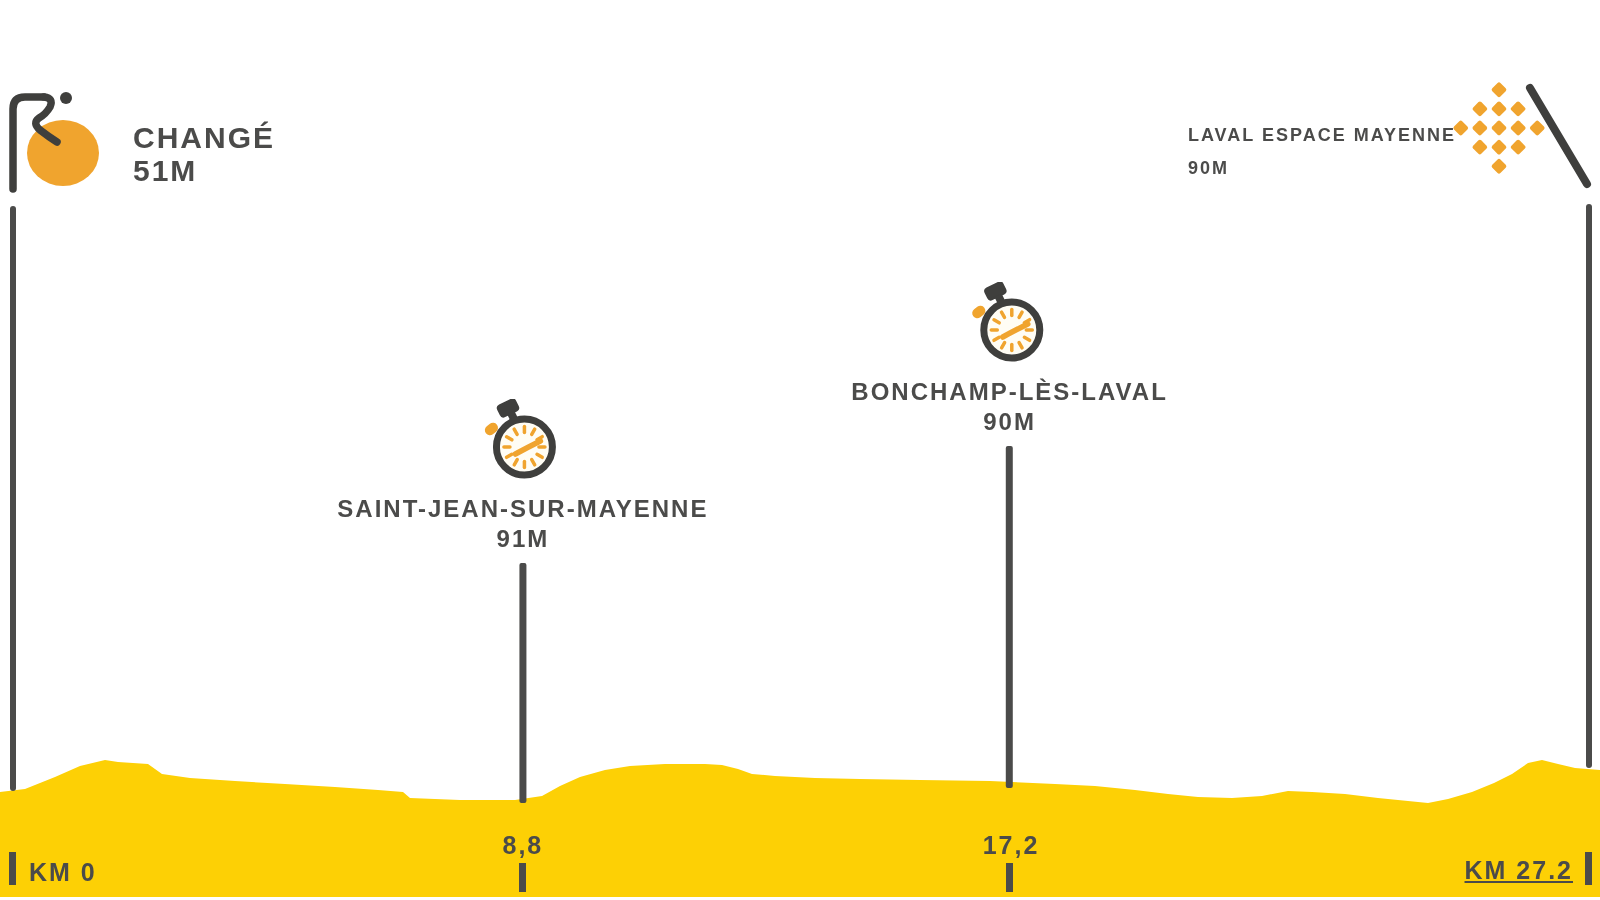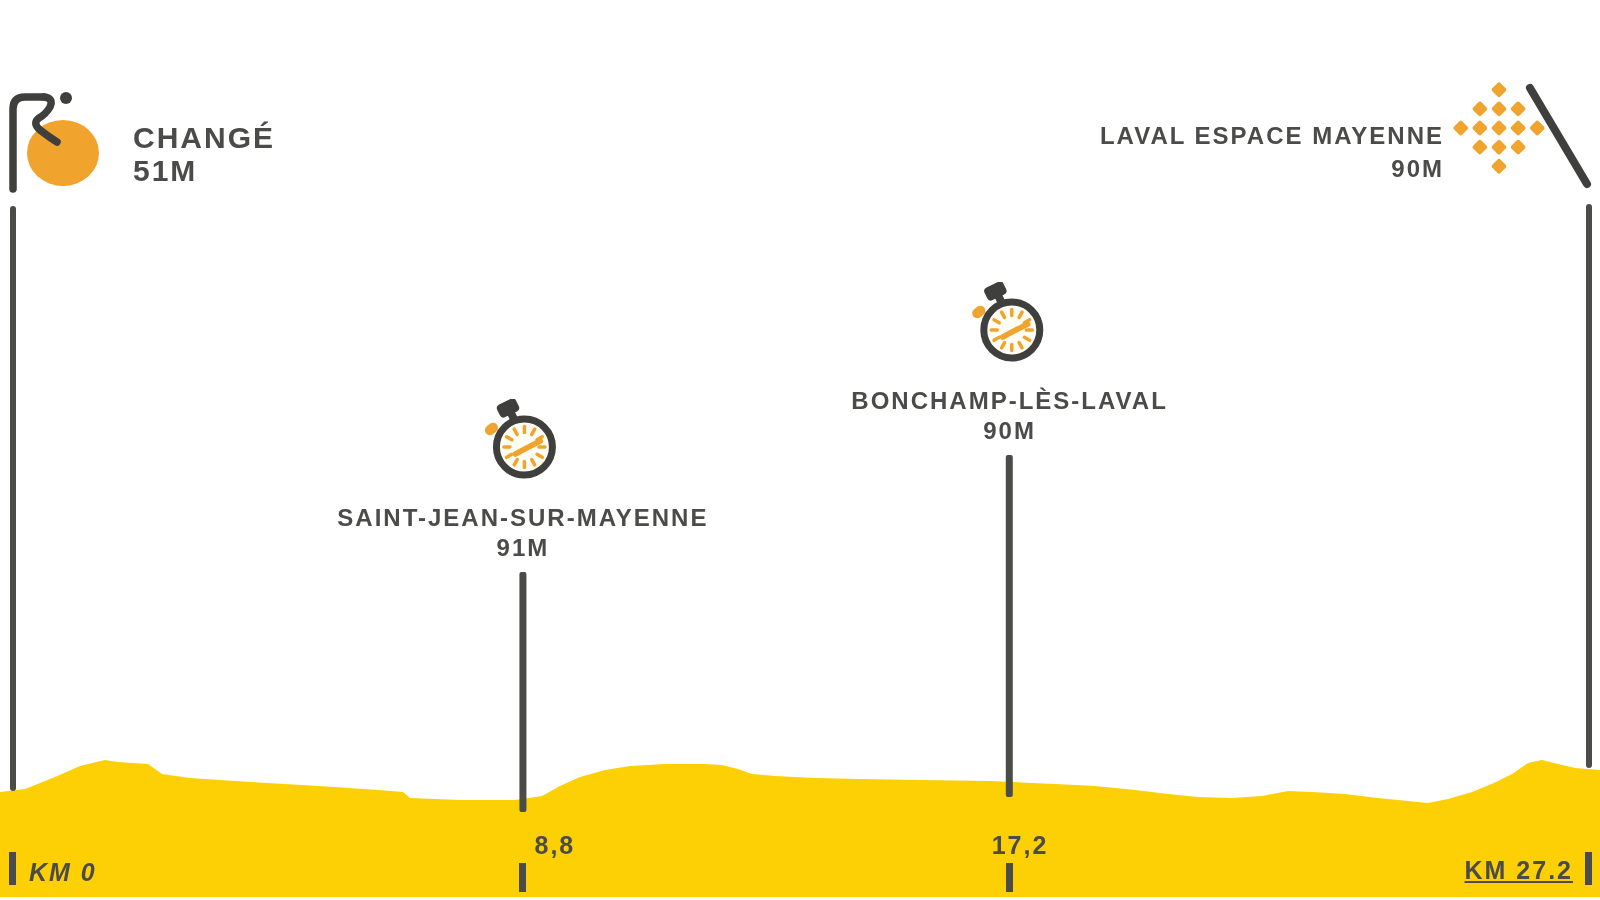--- a/index.html
+++ b/index.html
@@ -27,50 +27,50 @@
   .frame-line{position:absolute;width:6px;background:var(--dark);border-radius:3px;}
   #start-line{left:10px;top:206px;height:585px;}
   #finish-line{left:1586px;top:204px;height:564px;}
 
   
   #cyclist-svg{left:0;top:85px;}
   .rider-stroke{fill:none;stroke:var(--icon-dark);stroke-width:7.5;stroke-linecap:round;stroke-linejoin:round;}
   #start-text{left:133px;top:121px;line-height:33px;font-size:30px;letter-spacing:2px;white-space:nowrap;}
 
   
-  #finish-text{right:156px;top:119px;line-height:33px;font-size:24px;letter-spacing:2px;text-align:right;white-space:nowrap;}
+  #finish-text{right:144px;top:119px;line-height:33px;font-size:18px;letter-spacing:2px;text-align:left;white-space:nowrap;}
   #flag-svg{left:1437px;top:78px;}
   .flag-checkers rect{fill:var(--orange);}
   .flag-pole{stroke:var(--icon-dark);stroke-width:8;stroke-linecap:round;}
 
   
   .checkpoint{position:absolute;transform:translateX(-50%);text-align:center;white-space:nowrap;}
   .checkpoint[data-idx="0"]{top:399px;}
   .checkpoint[data-idx="1"]{top:282px;}
-  .cp-name{font-size:24px;letter-spacing:2px;line-height:30px;margin-top:16px;text-align:right;}
+  .cp-name{font-size:24px;letter-spacing:2px;line-height:30px;margin-top:7px;text-align:right;}
   .cp-elev{font-size:24px;letter-spacing:2px;line-height:30px;}
   .cp-line{width:7px;background:var(--dark);margin:9px auto 0;border-radius:2px;}
   .checkpoint[data-idx="0"] .cp-line{height:240px;}
   .checkpoint[data-idx="1"] .cp-line{height:342px;}
   .stopwatch{margin:0 auto;}
   .watch-face{fill:#FFFDF4;stroke:var(--icon-dark);stroke-width:7;}
   .watch-crown{fill:var(--icon-dark);}
   .watch-ticks line{stroke:var(--orange);stroke-width:3.5;stroke-linecap:round;}
   .watch-hand{stroke:var(--orange);stroke-width:5.5;stroke-linecap:round;fill:none;}
   .watch-btn{fill:var(--orange);}
 
   
   .tick{position:absolute;width:7px;background:var(--dark);}
   #start-km-tick{left:9px;top:852px;height:33px;}
   #finish-km-tick{left:1585px;top:852px;height:33px;}
   .cp-tick{top:863px;height:29px;}
   .km-label{position:absolute;font-size:25px;letter-spacing:2px;white-space:nowrap;}
-  #start-km-label{left:29px;top:858px;font-style:italic;}
+  #start-km-label{left:29px;top:858px;}
   #finish-km-label{right:27px;top:856px;text-decoration:underline;}
-  .cp-km-label{top:831px;transform:translateX(-50%);margin-left:32px;}
+  .cp-km-label{top:831px;transform:translateX(-50%);}
 </style>
 </head>
 <body>
 
 <svg id="profile-svg" width="1600" height="900" viewBox="0 0 1600 900">
   <polygon points="0,792 25,789 55,777 80,766 105,760 118,762 148,764 162,774 190,778 235,781 285,784 335,787 378,790 403,792 410,798 460,800 515,800 542,796 560,786 580,777 605,770 630,766 665,764 705,764 722,765 738,769 752,774 775,776 815,778 860,779 920,780 990,781 1012,782 1055,784 1095,786 1135,790 1168,794 1198,797 1232,798 1262,796 1288,791 1312,792 1345,794 1378,798 1408,801 1428,803 1448,799 1472,792 1494,783 1512,774 1528,763 1542,760 1558,764 1575,768 1600,770 1600,897 0,897"></polygon>
 </svg>
 
 <div class="frame-line" id="start-line"></div>
 <div class="frame-line" id="finish-line"></div>
@@ -165,15 +165,15 @@
   <div class="cp-name">BONCHAMP-LÈS-LAVAL</div>
   <div class="cp-elev">90M</div>
   <div class="cp-line"></div>
 </div>
 
 <div class="tick" id="start-km-tick"></div>
 <div class="km-label" id="start-km-label">KM 0</div>
 <div class="tick cp-tick" style="left: 519.382px;"></div>
 <div class="km-label cp-km-label" style="left: 522.882px;">8,8</div>
 <div class="tick cp-tick" style="left: 1006.09px;"></div>
-<div class="km-label cp-km-label" style="left: 988px;">17,2</div>
+<div class="km-label cp-km-label" style="left: 1011px;">17,2</div>
 <div class="tick" id="finish-km-tick"></div>
 <div class="km-label" id="finish-km-label">KM 27.2</div>
 
 </body></html>

